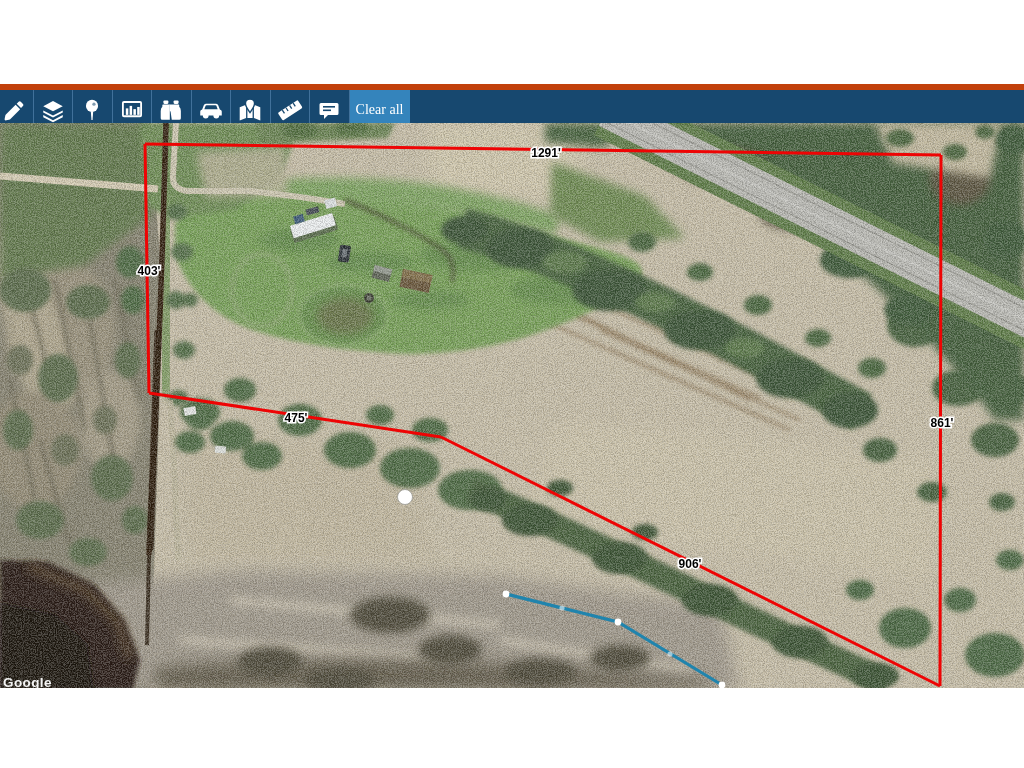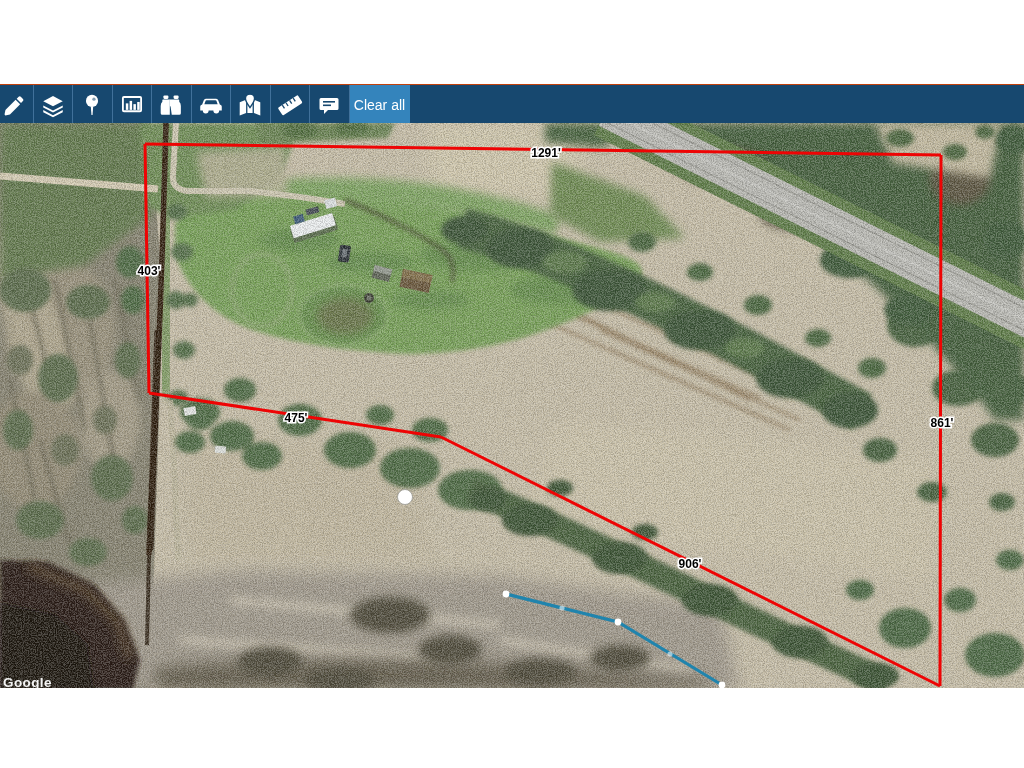--- a/index.html
+++ b/index.html
@@ -1,17 +1,17 @@
 <!DOCTYPE html>
 <html><head>
 <meta charset="utf-8">
 <style>
   html,body{margin:0;padding:0;background:#ffffff;width:1024px;height:768px;overflow:hidden;
     font-family:"Liberation Sans", sans-serif;}
-  #toolbar{position:absolute;left:0;top:84px;width:1024px;height:49px;background:#17486f;border-top:1px solid #c2410c;box-sizing:border-box;}
+  #toolbar{position:absolute;left:0;top:84px;width:1024px;height:49px;background:#17486f;border-top:6px solid #c2410c;box-sizing:border-box;font-family:Liberation Serif, serif;}
   .tb{position:absolute;top:0;height:39px;width:38.5px;border-right:1px solid #41719a;
       display:flex;align-items:center;justify-content:center;}
   #clearall{position:absolute;top:0;left:349.5px;width:60px;height:39px;background:#3484bc;
       color:#fff;font-size:14px;display:flex;align-items:center;justify-content:center;}
   #maparea{position:absolute;left:0;top:123px;width:1016px;height:565px;}
 </style>
 </head>
 <body>
 
 <div style="position:absolute;left:0;top:0;width:1024px;height:84px;background:#fff;"></div>

